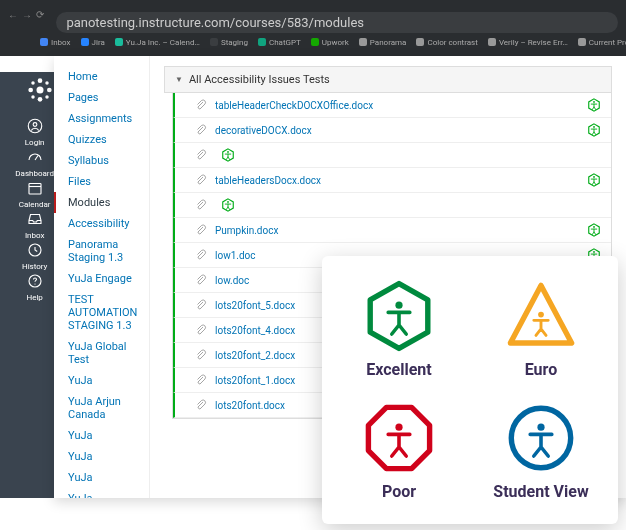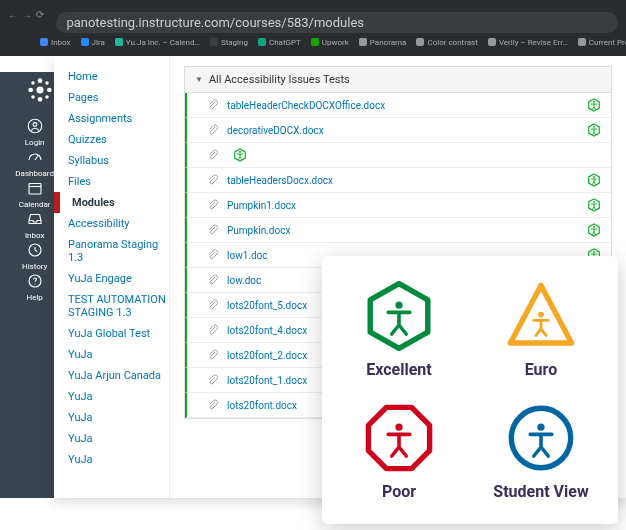--- a/index.html
+++ b/index.html
@@ -15,28 +15,28 @@
 .bc-fav { width:8px; height:8px; border-radius:2px; }
 
 
 .nav { position:absolute; top:72px; left:0; width:54px; bottom:32px; background:#3a444f; color:#fff; display:flex; flex-direction:column; align-items:flex-end; padding-top:4px; gap:8px;padding-left:32px; }
 .nav-logo { width:28px; height:28px; margin-bottom:4px; }
 .nav-item { display:flex; flex-direction:column; align-items:center; gap:2px; font-size:8px; cursor:pointer; }
 .nav-ico { width:20px; height:20px; display:flex; align-items:center; justify-content:center; }
 
 
 .main { position:absolute; top:56px; left:54px; right:0; bottom:32px; background:#fff; display:flex; box-shadow:0 4px 12px rgba(0,0,0,0.15); }
-.side { width:116px; border-right:1px solid #eee; padding:10px 0 6px 14px; overflow:hidden; }
+.side { width:96px; border-right:1px solid #eee; padding:10px 0 6px 14px; overflow:hidden; }
 .side a { display:block; font-size:11px; color:#0374b5; text-decoration:none; padding:4px 0; cursor:pointer; }
-.side a.active { color:#2d3b45; font-weight:700; border-left:6px solid #b91c1c; margin-left:-14px; padding-left:12px; }
+.side a.active { color:#2d3b45; font-weight:400; border-left:2px solid #b91c1c; margin-left:-14px; padding-left:12px; }
 
 .content { flex:1; padding:10px 14px; overflow:hidden; }
 .mod-head { background:#f5f5f5; border:1px solid #ddd; padding:6px 10px; font-size:11px; display:flex; align-items:center; gap:6px; color:#333; }
 .mod-head .tri { font-size:8px; color:#666; }
-.mod-items { border:1px solid #ddd; border-top:none; }
+.mod-items { border:1px solid #ddd; border-top:none;margin-left:8px; }
 .mod-row { display:flex; align-items:center; padding:5px 10px 5px 20px; border-bottom:1px solid #eee; border-left:2px solid #00ac18; font-size:10px; }
 .clip { width:12px; height:12px; margin-right:8px; color:#888; flex-shrink:0; }
 .mod-row .name { color:#0374b5; flex:1; }
 .acc { width:14px; height:14px; margin-left:6px; flex-shrink:0; }
 
 
 .card { position:absolute; right:8px; bottom:6px; width:296px; height:268px; background:#fff; border-radius:6px; box-shadow:0 6px 24px rgba(0,0,0,0.2); display:grid; grid-template-columns:1fr 1fr; grid-template-rows:1fr 1fr; padding:18px 12px; gap:12px; }
 .cell { display:flex; flex-direction:column; align-items:center; justify-content:center; gap:8px; }
 .cell .lbl { font-size:16px; font-weight:700; color:#3b2e58; }
 .shape { width:72px; height:72px; display:flex; align-items:center; justify-content:center; }
@@ -247,21 +247,20 @@
               <g transform="translate(8,8) scale(0.35)">
                 <circle cx="0" cy="-10" r="3" fill="#00ac18"></circle>
                 <path d="M-9,-3 L9,-3 M0,-3 L0,7 M0,7 L-6,15 M0,7 L6,15" stroke="#00ac18" stroke-width="3" stroke-linecap="round"></path>
               </g>
             </svg></span>
         </div>
         <div class="mod-row">
           <span class="clip"><svg viewBox="0 0 24 24" width="12" height="12">
               <path d="M16 6l-8 8a3 3 0 104 4l8-8a5 5 0 00-7-7l-8 8" fill="none" stroke="currentColor" stroke-width="1.5"></path>
             </svg></span>
-          <span class="name">Pumpkin1.docx</span>
           <span class="acc"><svg viewBox="0 0 16 16" width="14" height="14">
               <polygon points="8,1 14,4.5 14,11.5 8,15 2,11.5 2,4.5" fill="none" stroke="#00ac18" stroke-width="1.3"></polygon>
               <g transform="translate(8,8) scale(0.35)">
                 <circle cx="0" cy="-10" r="3" fill="#00ac18"></circle>
                 <path d="M-9,-3 L9,-3 M0,-3 L0,7 M0,7 L-6,15 M0,7 L6,15" stroke="#00ac18" stroke-width="3" stroke-linecap="round"></path>
               </g>
             </svg></span>
         </div>
         <div class="mod-row">
           <span class="clip"><svg viewBox="0 0 24 24" width="12" height="12">

